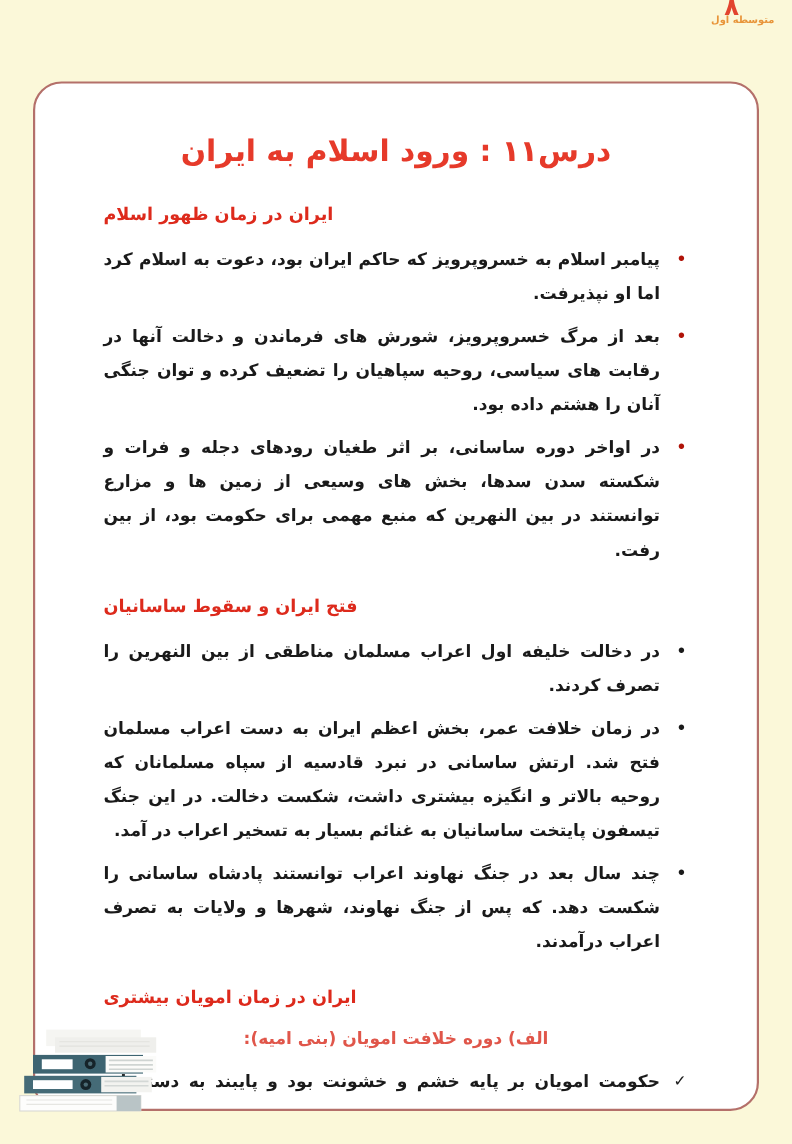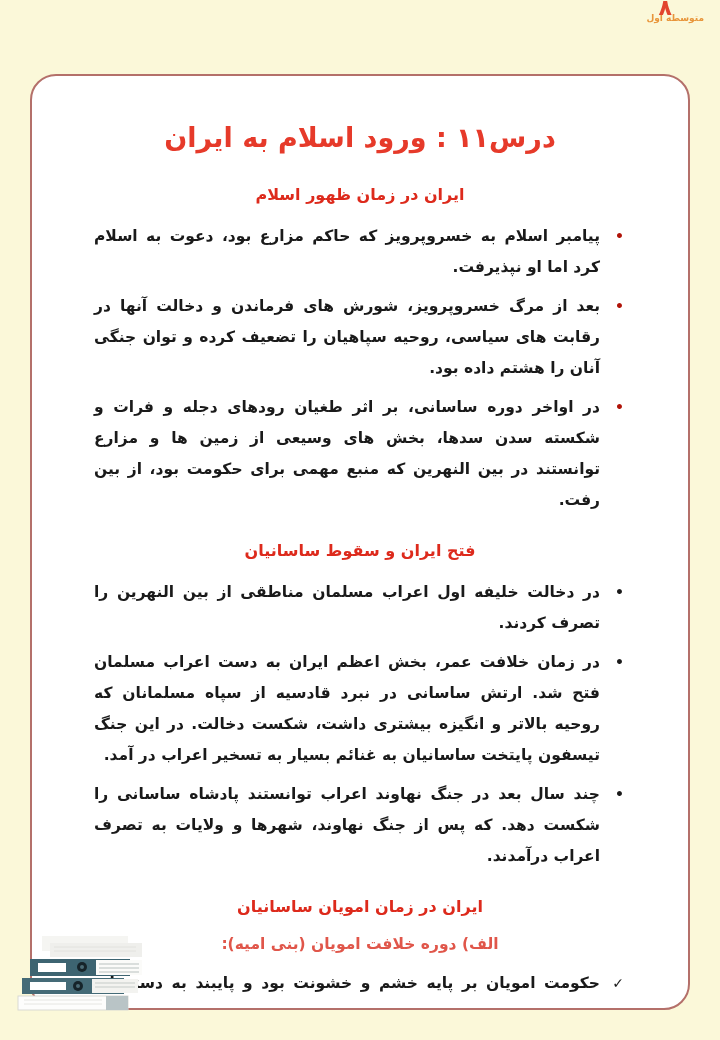--- a/index.html
+++ b/index.html
@@ -93,21 +93,21 @@
     line-height: 40px;
     letter-spacing: 0.5px;
   }
   .section-heading {
     margin-top: 24px;
     margin-bottom: 15px;
     font-size: 16px;
     font-weight: bold;
     color: #dd2a1c;
     line-height: 22px;
-    text-align: center;
+    text-align: left;
   }
   .section-heading.first { margin-top: 26px; }
   .section-subheading {
     margin-top: 14px;
     margin-bottom: 13px;
     font-size: 15.5px;
     font-weight: bold;
     color: #e0564a;
     line-height: 22px;
     text-align: center;
@@ -153,21 +153,21 @@
 
 <div class="watermark">هشتم</div>
 
 <div class="card">
   <div class="content">
     <div class="lesson-title">درس۱۱ : ورود اسلام به ایران</div>
     <div id="sections">
         <div class="section-heading first">ایران در زمان ظهور اسلام</div>
         <div class="item-row">
           <span class="item-marker" style="color: rgb(176, 19, 8);">•</span>
-          <div class="item-text">پیامبر اسلام به خسروپرویز که حاکم مزارع بود، دعوت به اسلام کرد اما او نپذیرفت.</div>
+          <div class="item-text">پیامبر اسلام به خسروپرویز که حاکم ایران بود، دعوت به اسلام کرد اما او نپذیرفت.</div>
         </div>
         <div class="item-row">
           <span class="item-marker" style="color: rgb(176, 19, 8);">•</span>
           <div class="item-text">بعد از مرگ خسروپرویز، شورش های فرماندن و دخالت آنها در رقابت های سیاسی، روحیه سپاهیان را تضعیف کرده و توان جنگی آنان را هشتم داده بود.</div>
         </div>
         <div class="item-row">
           <span class="item-marker" style="color: rgb(176, 19, 8);">•</span>
           <div class="item-text">در اواخر دوره ساسانی، بر اثر طغیان رودهای دجله و فرات و شکسته سدن سدها، بخش های وسیعی از زمین ها و مزارع توانستند در بین النهرین که منبع مهمی برای حکومت بود، از بین رفت.</div>
         </div>
         <div class="section-heading">فتح ایران و سقوط ساسانیان</div>
@@ -176,21 +176,21 @@
           <div class="item-text">در دخالت خلیفه اول اعراب مسلمان مناطقی از بین النهرین را تصرف کردند.</div>
         </div>
         <div class="item-row">
           <span class="item-marker" style="color: rgb(26, 26, 26);">•</span>
           <div class="item-text">در زمان خلافت عمر، بخش اعظم ایران به دست اعراب مسلمان فتح شد. ارتش ساسانی در نبرد قادسیه از سپاه مسلمانان که روحیه بالاتر و انگیزه بیشتری داشت، شکست دخالت. در این جنگ تیسفون پایتخت ساسانیان به غنائم بسیار به تسخیر اعراب در آمد.</div>
         </div>
         <div class="item-row">
           <span class="item-marker" style="color: rgb(26, 26, 26);">•</span>
           <div class="item-text">چند سال بعد در جنگ نهاوند اعراب توانستند پادشاه ساسانی را شکست دهد. که پس از جنگ نهاوند، شهرها و ولایات به تصرف اعراب درآمدند.</div>
         </div>
-        <div class="section-heading">ایران در زمان امویان ساسانیان</div>
+        <div class="section-heading">ایران در زمان امویان بیشتری</div>
         <div class="section-subheading">الف) دوره خلافت امویان (بنی امیه):</div>
         <div class="item-row">
           <span class="item-marker" style="color: rgb(26, 26, 26);">✓</span>
           <div class="item-text">حکومت امویان بر پایه خشم و خشونت بود و پایبند به دستورات دینی نبودند.</div>
         </div>
       </div>
   </div>
 </div>
 
 <svg class="books" viewBox="0 0 152 90" xmlns="http://www.w3.org/2000/svg">

